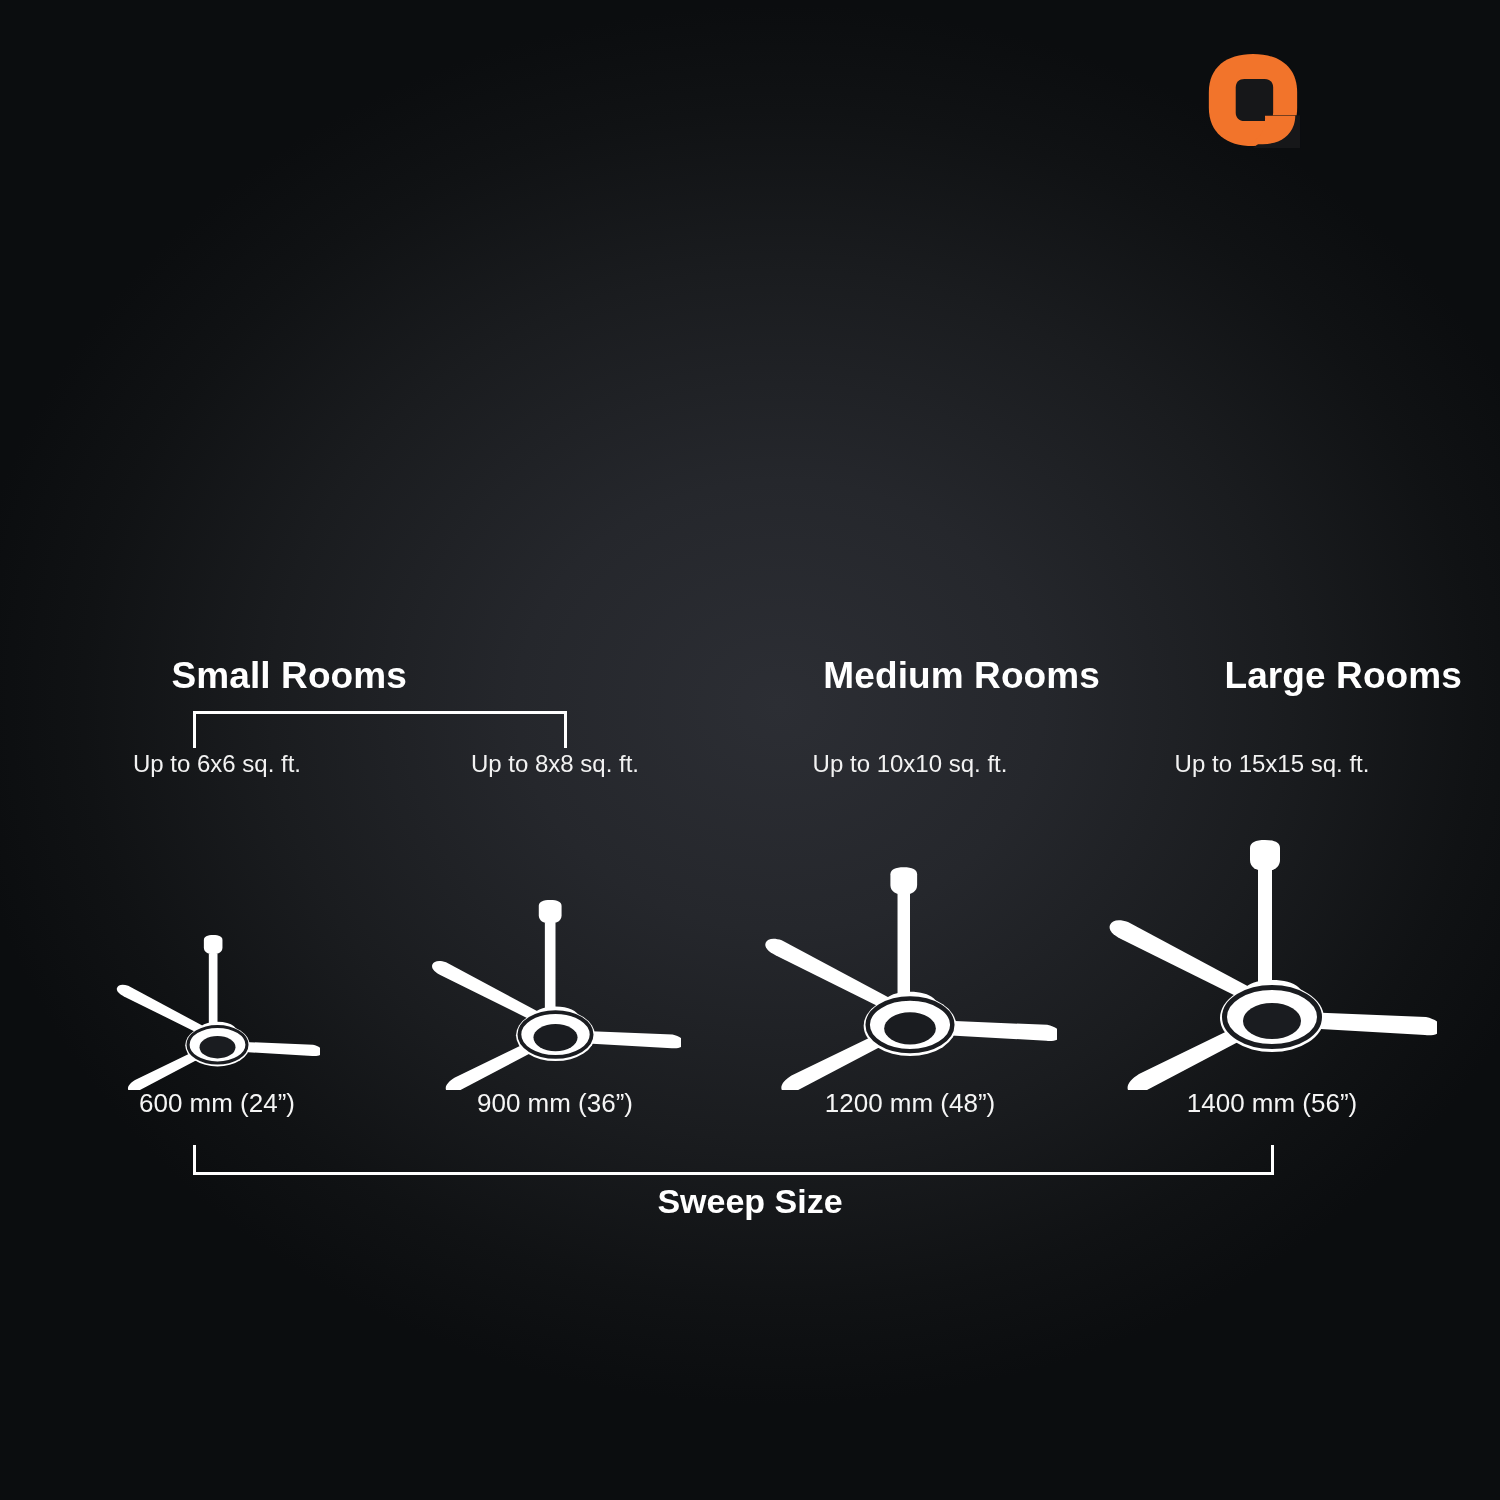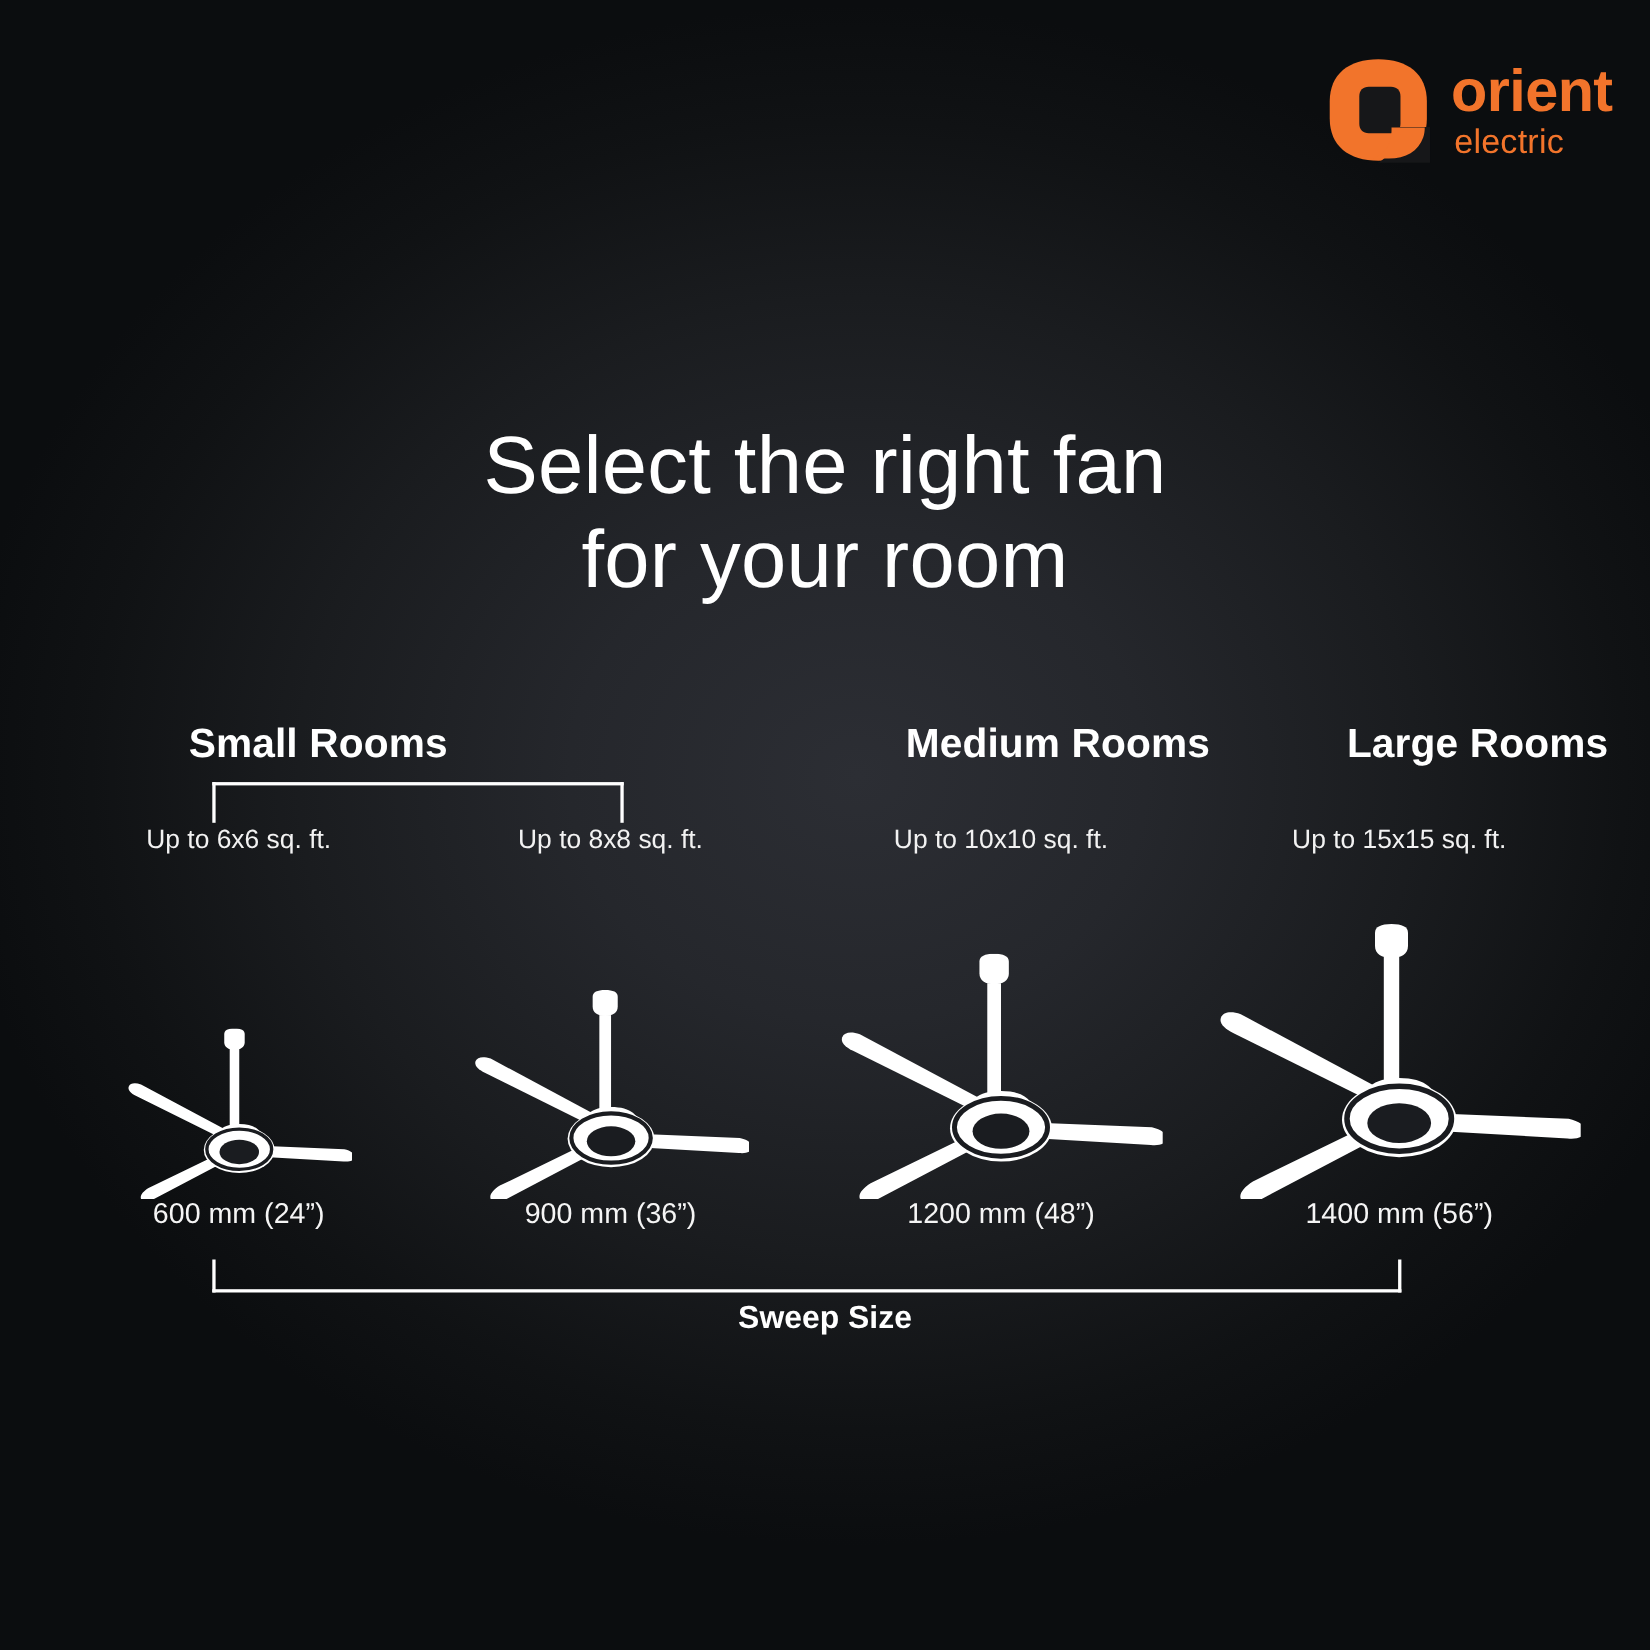--- a/index.html
+++ b/index.html
@@ -148,46 +148,38 @@
     border-right: 3px solid #ffffff;
     box-sizing: border-box;
   }
   #sweep-caption {
     position: absolute;
     top: 1182px;
     left: 0;
     width: 1500px;
     text-align: center;
     color: #ffffff;
-    font-size: 29px;
+    font-size: 34px;
     font-weight: 700;
   }
 </style>
 </head>
 <body>
 
 <div id="canvas">
 
   <div id="logo">
     <svg id="logo-mark" viewBox="0 0 100 100">
       <path fill="#F2742B" d="M50 2 C78 2 96 16 96 42 L96 58 C96 84 78 98 50 98 C22 98 4 84 4 58 L4 42 C4 16 22 2 50 2 Z"></path>
       <path fill="#161719" d="M41 28 L62 28 C67.5 28 71 31.5 71 37 L71 63 C71 68.5 67.5 72 62 72 L41 72 C35.5 72 32 68.5 32 63 L32 37 C32 31.5 35.5 28 41 28 Z"></path>
       <path fill="#161719" d="M63 66 L99 66 L99 101 L48 101 C48 101 58 96 61 88 C63.5 81 63 72 63 66 Z"></path>
       <path fill="#F2742B" d="M62.5 66.5 C62.5 66.5 63.5 78 58 86 C53.5 92.5 45 96 45 96 L60 96 C76 96 88 89 92.5 76 C93.5 73 94 70 94 66.5 Z"></path>
     </svg>
-    <div id="logo-words">
-      <span id="logo-orient" style="color:#F2742B">orient</span>
-      <span id="logo-electric" style="color:#F2742B">electric</span>
-    </div>
-  </div>
-
-  <h1 id="title">
-    <span class="ln">Select the right fan</span>
-    <span class="ln">for your room</span>
-  </h1>
+  </div>
+
 
   <div class="col" id="col-0">
     <div class="group-title">Small Rooms</div>
   </div>
   <div class="col" id="col-1">
     <div class="group-title blank"></div>
   </div>
   <div class="col" id="col-3">
     <div class="group-title">Large Rooms</div>
   </div>

